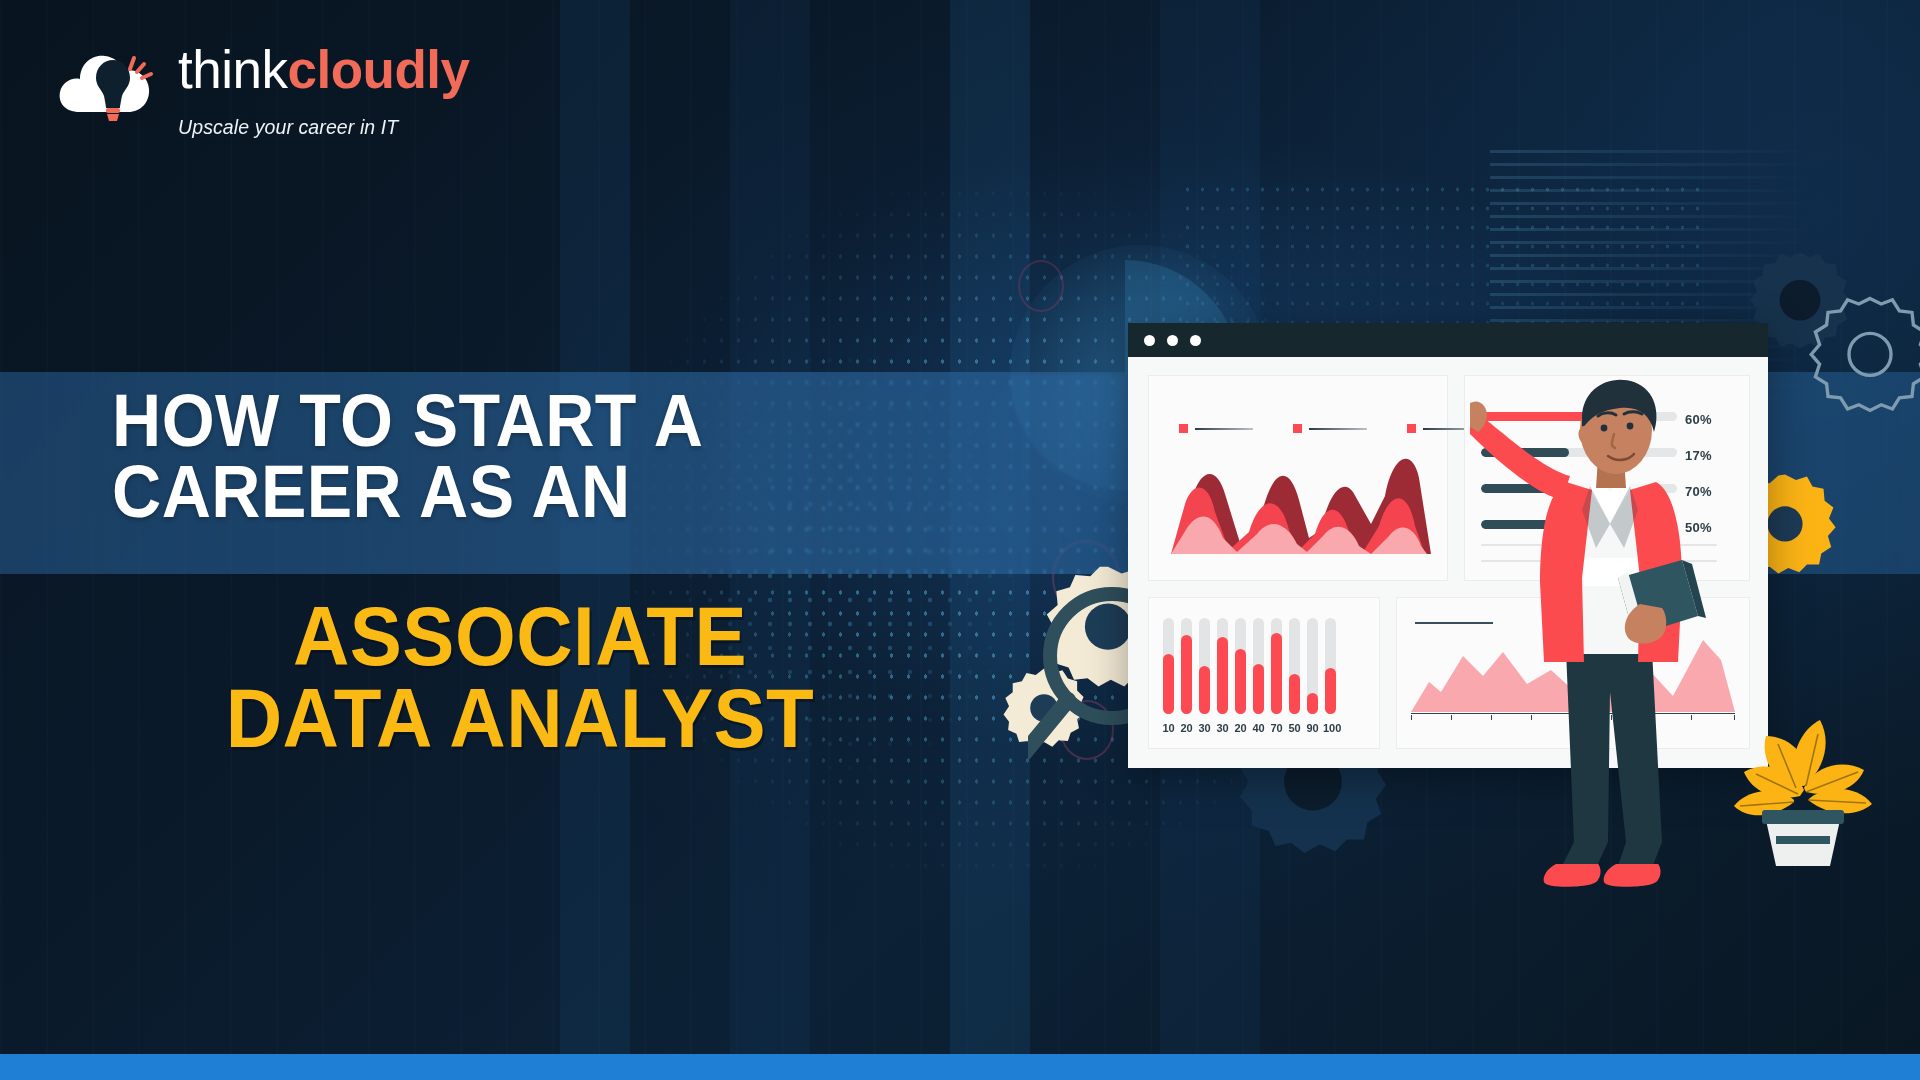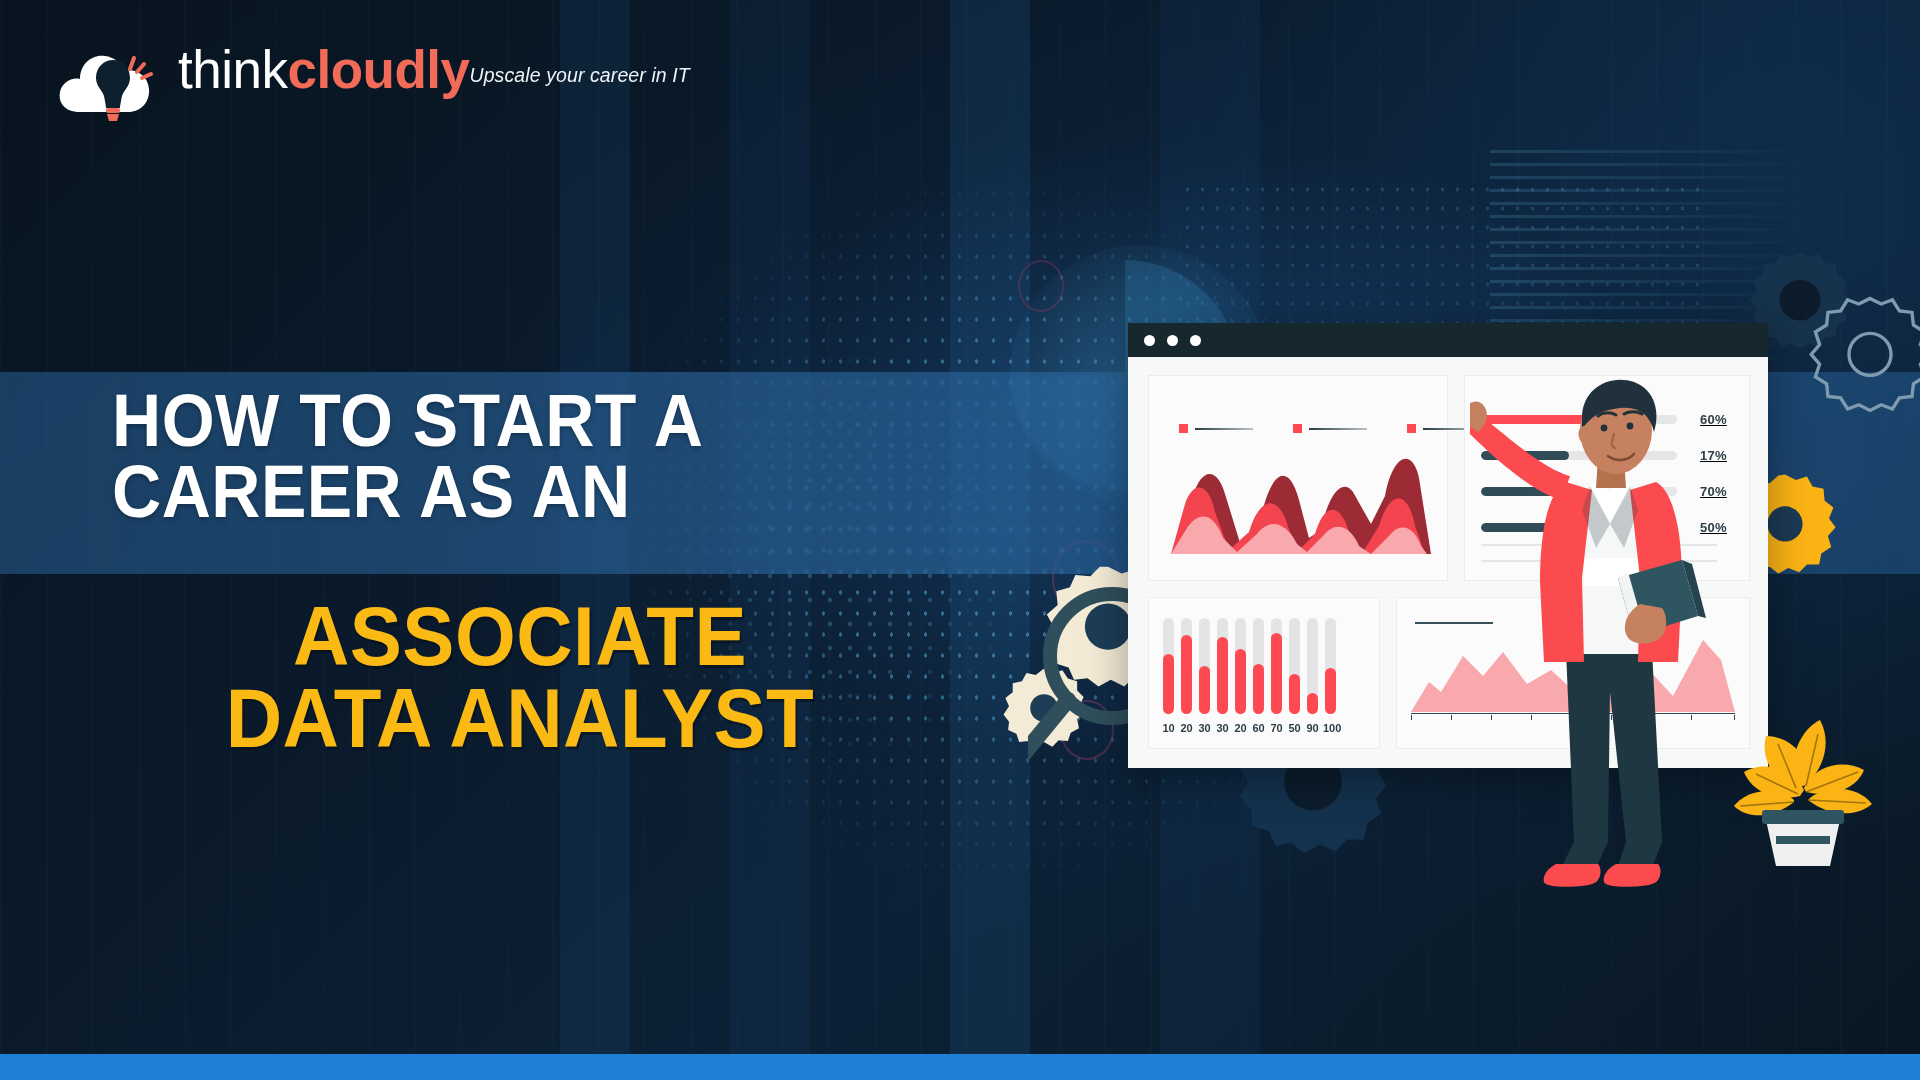--- a/index.html
+++ b/index.html
@@ -62,21 +62,21 @@
   
   .band{position:absolute;left:0;top:372px;width:1920px;height:202px;
     background:linear-gradient(90deg,rgba(40,96,150,.55) 0%, rgba(44,104,160,.62) 45%, rgba(38,96,150,.50) 100%);
     backdrop-filter:blur(1px);}
   
   .bottom-strip{position:absolute;left:0;bottom:0;width:1920px;height:26px;background:#1f7fd4;}
 
   
   .logo{position:absolute;left:56px;top:36px;display:flex;align-items:flex-start;gap:14px;}
   .logo-mark{width:108px;height:92px;flex:0 0 auto;}
-  .logo-text{display:flex;flex-direction:row;margin-top:8px;}
+  .logo-text{display:flex;flex-direction:column;margin-top:8px;}
   .wordmark{font-size:53px;line-height:.98;font-weight:400;letter-spacing:-.5px;white-space:nowrap;}
   .wordmark .w-think{color:#ffffff;font-weight:400;}
   .wordmark .w-cloudly{color:#f26a58;font-weight:700;}
   .tagline{margin-top:20px;font-size:19.5px;font-style:italic;color:#eef3f7;letter-spacing:.1px;white-space:nowrap;}
 
   
   .headline{position:absolute;left:112px;top:385px;width:820px;color:#fff;
     font-weight:700;font-size:74px;line-height:.96;letter-spacing:.5px;
     transform:scaleX(.92);transform-origin:left center;text-shadow:0 2px 6px rgba(0,0,0,.30);}
   .headline div{white-space:nowrap;}
@@ -103,21 +103,21 @@
   .legend-sq{width:9px;height:9px;background:#fd4a52;}
   .legend-line{width:58px;height:2px;background:linear-gradient(90deg,#2b3c44,#b9c3c8);}
 
   .bars-wrap{position:absolute;left:14px;bottom:34px;display:flex;gap:7px;align-items:flex-end;}
   .bar-track{width:11px;height:96px;background:#e2e4e6;border-radius:6px;display:flex;align-items:flex-end;}
   .bar-fill{width:11px;background:#fd4a52;border-radius:6px;}
   .bar-labels{position:absolute;left:12px;bottom:14px;display:flex;gap:3px;}
   .bar-labels span{width:15px;text-align:center;font-size:11px;color:#2e3d46;font-weight:600;}
 
   .prog-list{position:absolute;left:16px;top:36px;width:252px;display:flex;flex-direction:column;gap:21px;}
-  .prog-row{display:flex;align-items:center;gap:23px;text-decoration:underline;}
+  .prog-row{display:flex;align-items:flex-start;gap:8px;}
   .prog-track{position:relative;width:196px;height:9px;background:#e4e6e8;border-radius:6px;overflow:hidden;}
   .prog-fill{position:absolute;left:0;top:0;height:9px;border-radius:6px;}
   .prog-pct{font-size:13px;color:#2e3d46;font-weight:700;letter-spacing:.3px;}
 
   .mtn-dash{position:absolute;left:18px;top:24px;width:78px;height:2px;background:#39505c;}
   .axis{position:absolute;left:14px;bottom:34px;width:324px;height:1px;background:#2f4450;}
   .tick{position:absolute;bottom:28px;width:1px;height:5px;background:#2f4450;}
 
   .ghost-line{position:absolute;height:2px;background:#e3e5e7;border-radius:2px;}
 
@@ -316,21 +316,21 @@
           <span class="bar-track">
               <span class="bar-fill" style="height:48%"></span>
             </span>
         </div>
         <div class="bar-labels">
           <span>10</span>
           <span>20</span>
           <span>30</span>
           <span>30</span>
           <span>20</span>
-          <span>60</span>
+          <span>40</span>
           <span>70</span>
           <span>50</span>
           <span>90</span>
           <span>100</span>
         </div>
       </div>
 
       <div class="panel panel-mtn">
         <div class="mtn-dash"></div>
         <svg style="position:absolute;left:14px;bottom:36px;width:324px;height:82px;" viewBox="0 0 324 82" preserveAspectRatio="none">

